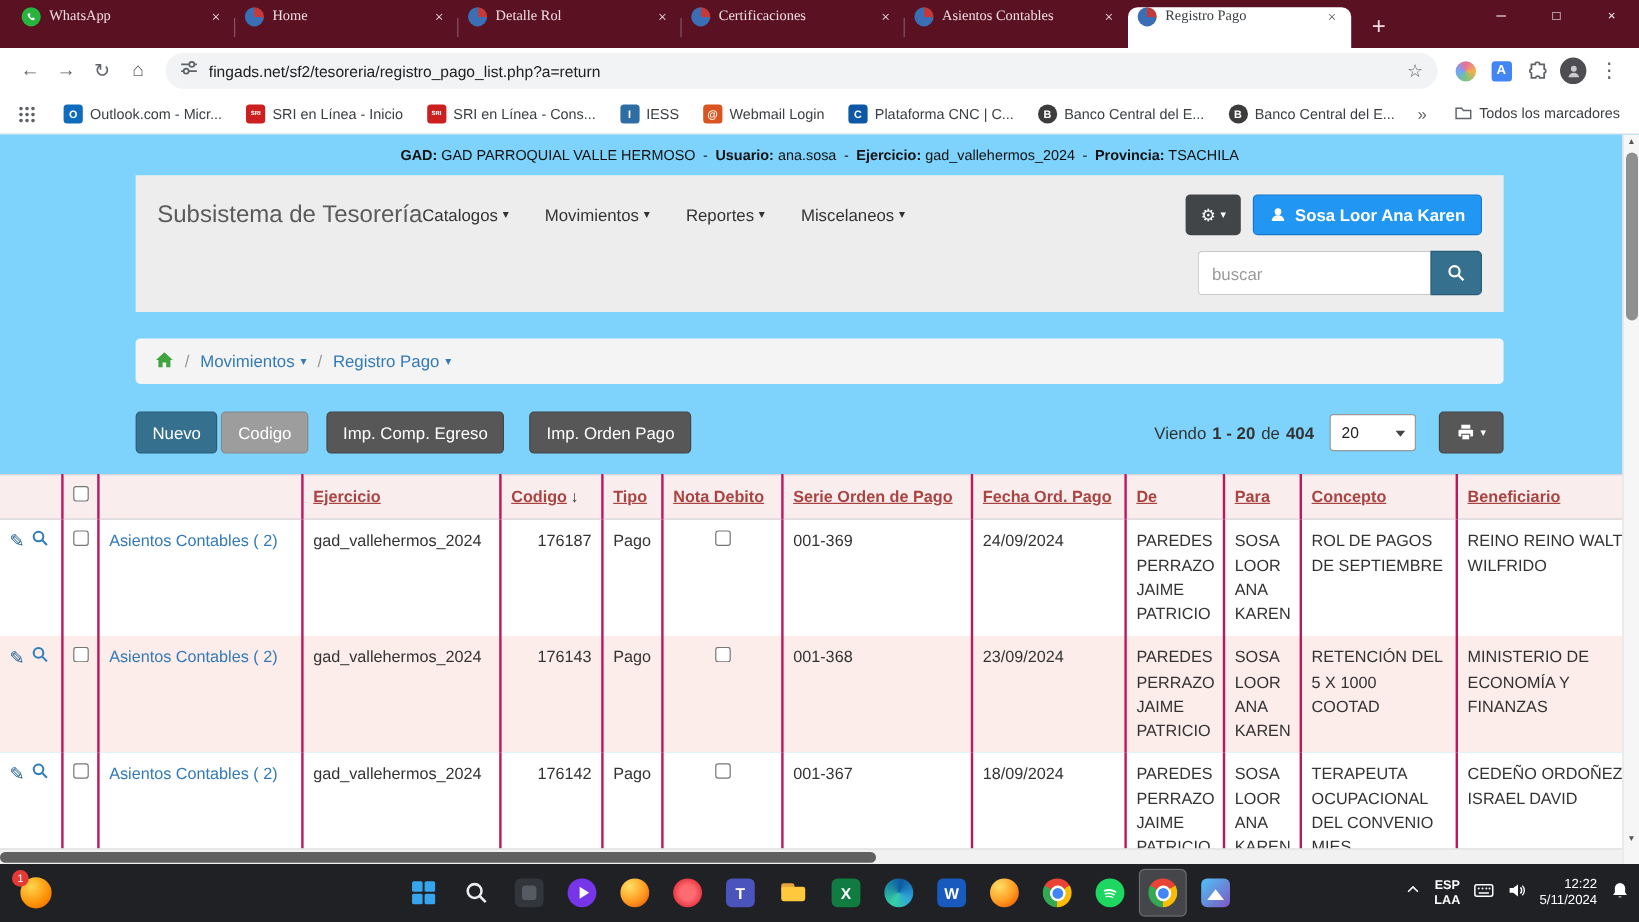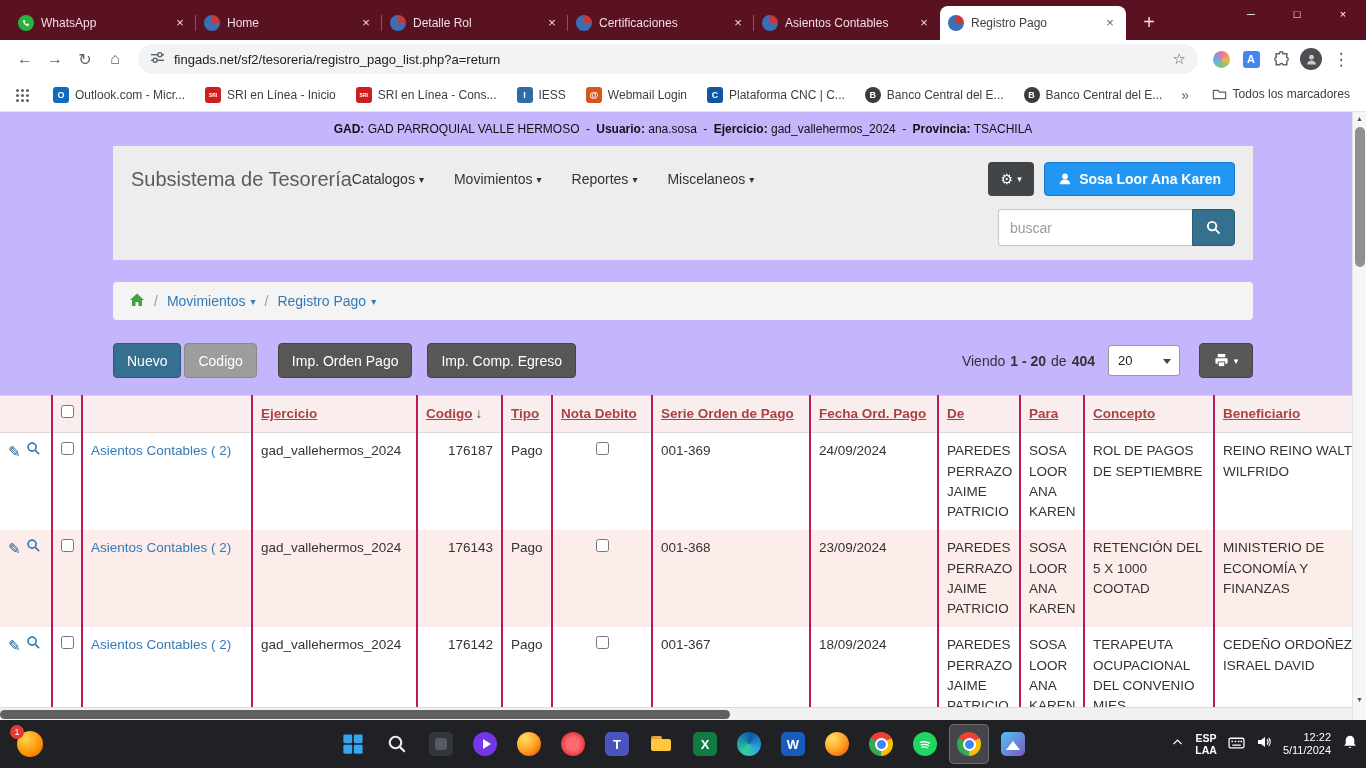--- a/index.html
+++ b/index.html
@@ -1,21 +1,21 @@
 <!DOCTYPE html>
 <html><head>
 <meta charset="utf-8">
 <style>
   * { margin:0; padding:0; box-sizing:border-box; }
   html,body { width:1366px; height:768px; overflow:hidden; background:#fff;
     font-family:"Liberation Sans","DejaVu Sans",sans-serif; }
 
   
   .tabbar { height:40px; background:#5a1122; display:flex; align-items:flex-end; padding-left:10px; position:relative; }
-  .tab { width:186px; height:34px; display:flex; align-items:center; padding:0 8px; gap:7px; font-size:12px; color:#f1dee2; border-radius:8px 8px 0 0; position:relative; }
+  .tab { width:186px; height:34px; display:flex; padding:0 8px; gap:7px; font-size:12px; color:#f1dee2; border-radius:8px 8px 0 0; position:relative;font-family:Liberation Serif, serif; }
   .tab.inactive + .tab.inactive::before { content:""; position:absolute; left:-1px; top:9px; width:1px; height:16px; background:rgba(255,255,255,.28); }
   .tab.active { background:#fff; color:#3c4043; }
   .tab-title { flex:1; white-space:nowrap; overflow:hidden; }
   .tab-close { width:16px; height:16px; min-width:16px; line-height:15px; text-align:center; border-radius:50%; font-size:13px; }
   .favicon { width:16px; height:16px; min-width:16px; border-radius:50%; display:flex; align-items:center; justify-content:center; }
   .fav-whatsapp { background:#27b43e; }
   .fav-app { background:conic-gradient(#c43a3a 0 95deg,#3b6fb5 95deg 360deg); }
   .newtab { color:#f1dee2; font-size:20px; margin:0 0 6px 10px; width:26px; text-align:center; }
   .win-controls { position:absolute; right:0; top:0; height:30px; display:flex; }
   .win-btn { width:46px; color:#fff; font-size:11px; text-align:center; line-height:28px; }
@@ -39,21 +39,21 @@
   .bm-outlook{background:#0f6cbd}.bm-outlook::after{content:"O";font-size:9px}
   .bm-sri{background:#cc1f1f}.bm-sri::after{content:"SRI";font-size:5px}
   .bm-iess{background:#2d6da3}.bm-iess::after{content:"I";font-size:9px}
   .bm-web{background:#d9541e}.bm-web::after{content:"@";font-size:9px}
   .bm-cnc{background:#0d57a7}.bm-cnc::after{content:"C";font-size:9px}
   .bm-bce{background:#3c3c3c;border-radius:50%}.bm-bce::after{content:"B";font-size:9px}
   .bm-overflow { color:#5f6368; font-size:14px; padding:0 8px; }
   .bm-right { margin-left:auto; display:flex; align-items:flex-start; gap:6px; font-size:12px; color:#3c4043; padding-right:6px; }
 
   
-  .page { position:relative; height:608px; background:#c4b5fd; overflow:hidden; }
+  .page { position:relative; height:608px; background:#7dd3fc; overflow:hidden; }
   .info-bar { text-align:center; font-size:12px; padding:10px 0 4px; color:#111; }
   .sep { margin:0 3px; }
   .container { width:1140px; margin:0 auto; }
   .app-header { margin-top:6px; background:#ededed; padding:16px 18px 14px; }
   .hrow1 { display:flex; align-items:center; }
   .app-title { font-size:20px; color:#5b5b5b; white-space:nowrap; }
   .menu-item { font-size:14px; color:#333; margin-right:30px; display:flex; align-items:center; gap:4px; }
   .menu-caret { font-size:10px; }
   .gear-btn { margin-left:auto; width:46px; height:34px; background:#414548; border-radius:4px; color:#fff; display:flex; align-items:center; justify-content:center; gap:4px; font-size:14px; }
   .gear-caret { font-size:9px; }
@@ -333,22 +333,22 @@
       <span class="crumb-sep">/</span>
       <span class="crumb">
           <span>Registro Pago</span>
           <span class="crumb-caret">▾</span>
         </span>
     </div>
 
     <div class="actions-row">
       <span class="btn btn-nuevo">Nuevo</span>
       <span class="btn btn-borrar">Codigo</span>
+      <span class="btn btn-dark btn-ice">Imp. Comp. Egreso</span>
       <span class="btn btn-dark btn-ipo">Imp. Orden Pago</span>
-      <span class="btn btn-dark btn-ice">Imp. Comp. Egreso</span>
       <span class="viewing">
         <span>Viendo</span>
         <b>1 - 20</b>
         <span>de</span>
         <b>404</b>
         <span class="page-size">20</span>
         <span class="print-btn">
           <svg width="15" height="15" viewBox="0 0 16 16">
               <rect x="4" y="1" width="8" height="3.5" fill="#fff"></rect>
               <rect x="1.5" y="5.5" width="13" height="6" rx="1" fill="#fff"></rect>

